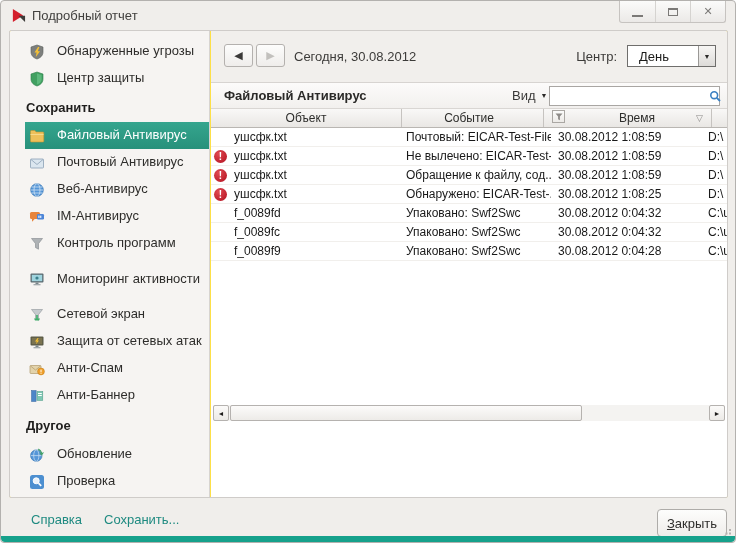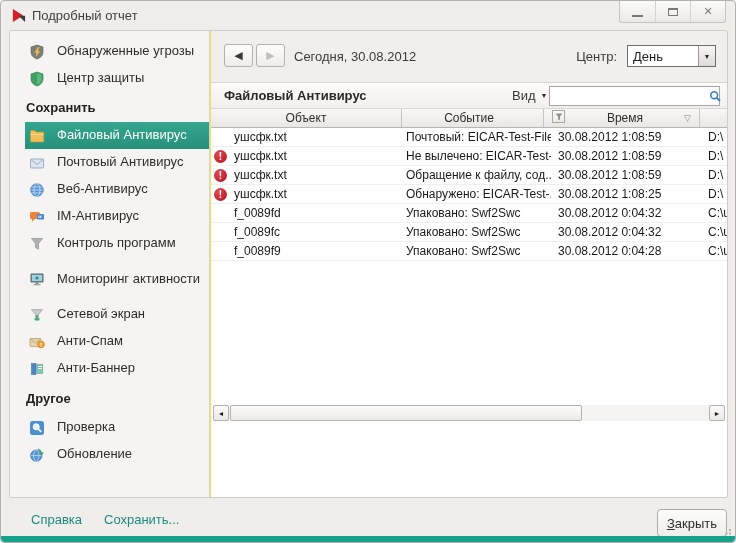--- a/index.html
+++ b/index.html
@@ -39,21 +39,21 @@
   .content { position:absolute; left:201px; top:0; right:0; bottom:0; background:#f1efec; }
   .toolbar { position:absolute; left:0; top:0; right:0; height:51px; }
   .nav-btn { position:absolute; top:13px; width:29px; height:23px; border:1px solid #b4b1ae; border-radius:3px;
     background:linear-gradient(#fdfdfc,#efedeb); display:flex; align-items:center; justify-content:center;
     font-size:11px; color:#3a3938; }
   .nav-btn.fwd { color:#c2c0bd; }
   .date-label { position:absolute; left:83px; top:18px; font-size:13px; color:#3c3b39; }
   .period-label { position:absolute; right:110px; top:18px; font-size:13px; color:#3c3b39; }
   .combo { position:absolute; right:11px; top:14px; width:89px; height:22px; background:#fff;
     border:1px solid #6f6e6c; display:flex; align-items:center; }
-  .combo-value { font-size:13px; color:#1c1c1a; padding-left:5px; flex:1; }
+  .combo-value { font-size:13px; color:#1c1c1a; padding-left:11px; flex:1; }
   .combo-arrow { width:17px; height:100%; border-left:1px solid #9a9896; background:linear-gradient(#f7f6f4,#dddbd8);
     display:flex; align-items:center; justify-content:center; font-size:7px; color:#2b2a28; }
 
   .report-widget { position:absolute; left:0; right:0; top:51px; bottom:0; background:#fff; border-top:1px solid #d7d4d1; }
   .report-bar { position:absolute; left:0; right:0; top:0; height:26px;
     background:linear-gradient(#fcfbfa,#f2f0ee); border-bottom:1px solid #d9d6d3; }
   .report-title { position:absolute; left:13px; top:5px; font-size:13px; font-weight:bold; color:#2b2a28; }
   .view-drop { position:absolute; left:301px; top:5px; font-size:13px; color:#3a3938; display:flex; align-items:center; gap:5px;justify-content:space-between; }
   .view-caret { font-size:7px; color:#2b2a28; }
   .search-box { position:absolute; left:338px; top:3px; width:171px; height:20px; background:#fff;
@@ -62,21 +62,21 @@
     font-family:"Liberation Sans", sans-serif; }
   .search-icon { width:18px; display:flex; justify-content:center; }
 
   
   .grid-header { position:absolute; left:0; right:0; top:26px; height:19px;
     background:linear-gradient(#f9f8f7,#e9e7e4); border-bottom:1px solid #b9b6b2; }
   .gh-cell { position:absolute; top:0; bottom:0; border-right:1px solid #c6c3c0; display:flex;
     align-items:center; justify-content:center; font-size:12px; color:#2d2d2b; }
   .gh-obj { left:0; width:191px; }
   .gh-event { left:184px; width:149px; }
-  .gh-time { left:340px; width:149px; }
+  .gh-time { left:352px; width:149px; }
   .gh-path { left:489px; right:0; border-right:none; }
   .sort-icon { position:absolute; right:8px; top:4px; font-size:9px; color:#8b8987; }
   .filter-box { position:absolute; left:341px; top:1px; width:13px; height:13px; border:1px solid #aaa7a3;
     background:linear-gradient(#fcfcfb,#eceae7); display:flex; align-items:center; justify-content:center; }
 
   .grid-body { position:absolute; left:0; right:0; top:45px; }
   .row { height:19px; display:flex; border-bottom:1px solid #f1efec; background:#fff; }
   .cell { font-size:12px; color:#191919; line-height:18px; white-space:nowrap; overflow:hidden; }
   .c-obj { width:191px; padding-left:23px; position:relative; }
   .c-event { width:149px; padding-left:4px; }
@@ -230,20 +230,32 @@
         <span class="si-icon">
           <svg width="16" height="16" viewBox="0 0 16 16">
               <path d="M2.5 2.5h11L9.5 7.6v5.6l-3-1.6V7.6z" fill="#c6cbce" stroke="#8f9498" stroke-width="0.6"></path>
               <path d="M5 11.5h6l-1 2H6z" fill="#3fae6a"></path>
               <rect x="7.2" y="8" width="1.6" height="4" fill="#3fae6a"></rect>
             </svg>
         </span>
         <span class="si-label">Сетевой экран</span>
       </div>
 
+      <div class="side-item">
+        <span class="si-icon">
+          <svg width="16" height="16" viewBox="0 0 16 16">
+              <rect x="1.5" y="2.5" width="13" height="9" rx="1" fill="#5a5a46"></rect>
+              <rect x="2.8" y="3.8" width="10.4" height="6.4" fill="#7a7350"></rect>
+              <path d="M8.6 4L6 7.4h1.8L7 10.2l3-3.6H8.4L9.6 4z" fill="#f5c033"></path>
+              <rect x="6.5" y="11.5" width="3" height="1.6" fill="#7a858a"></rect>
+              <rect x="4.5" y="13.1" width="7" height="1.2" fill="#9aa2a6"></rect>
+            </svg>
+        </span>
+        <span class="si-label">Защита от сетевых атак</span>
+      </div>
 
       <div class="side-item">
         <span class="si-icon">
           <svg width="16" height="16" viewBox="0 0 16 16">
               <rect x="1" y="4.5" width="11" height="8" rx="0.8" fill="#e3d3ab" stroke="#b09a6a" stroke-width="0.7"></rect>
               <path d="M1.5 5l5 4 5-4" stroke="#b09a6a" stroke-width="0.7" fill="none"></path>
               <circle cx="12" cy="10.5" r="3.4" fill="#f0a02c" stroke="#c87f1a" stroke-width="0.6"></circle>
               <rect x="11.55" y="8.6" width="0.95" height="2.6" fill="#fff"></rect>
               <rect x="11.55" y="11.8" width="0.95" height="0.95" fill="#fff"></rect>
             </svg>
@@ -261,38 +273,38 @@
             </svg>
         </span>
         <span class="si-label">Анти-Баннер</span>
       </div>
 
       <div class="side-header h2">Другое</div>
 
       <div class="side-item">
         <span class="si-icon">
           <svg width="16" height="16" viewBox="0 0 16 16">
-              <rect x="1" y="1" width="14" height="14" rx="2.5" fill="#4d8fd0"></rect>
-              <circle cx="7.2" cy="6.8" r="3" fill="#eaf2fa" stroke="#fff" stroke-width="1"></circle>
-              <line x1="9.5" y1="9.2" x2="12.2" y2="11.9" stroke="#fff" stroke-width="1.7"></line>
-            </svg>
-        </span>
-        <span class="si-label">Проверка</span>
-      </div>
-
-      <div class="side-item">
-        <span class="si-icon">
-          <svg width="16" height="16" viewBox="0 0 16 16">
               <circle cx="7.3" cy="8.6" r="5.7" fill="#5596d8" stroke="#3a77b4" stroke-width="0.7"></circle>
               <ellipse cx="7.3" cy="8.6" rx="2.6" ry="5.7" fill="none" stroke="#cfe2f4" stroke-width="0.7"></ellipse>
               <path d="M1.8 8.6h11" stroke="#cfe2f4" stroke-width="0.7"></path>
               <path d="M9.5 1.5a7 7 0 013.7 4.3l2-.6-2.7 3.5-2.2-3 1.7-.3A5.2 5.2 0 009 3z" fill="#45a06a"></path>
             </svg>
         </span>
         <span class="si-label">Обновление</span>
+      </div>
+
+      <div class="side-item">
+        <span class="si-icon">
+          <svg width="16" height="16" viewBox="0 0 16 16">
+              <rect x="1" y="1" width="14" height="14" rx="2.5" fill="#4d8fd0"></rect>
+              <circle cx="7.2" cy="6.8" r="3" fill="#eaf2fa" stroke="#fff" stroke-width="1"></circle>
+              <line x1="9.5" y1="9.2" x2="12.2" y2="11.9" stroke="#fff" stroke-width="1.7"></line>
+            </svg>
+        </span>
+        <span class="si-label">Проверка</span>
       </div>
 
     </div>
 
     <div class="content">
 
       <div class="toolbar">
         <div class="nav-btn" style="left:13px;">
             <span>◀</span>
           </div>

